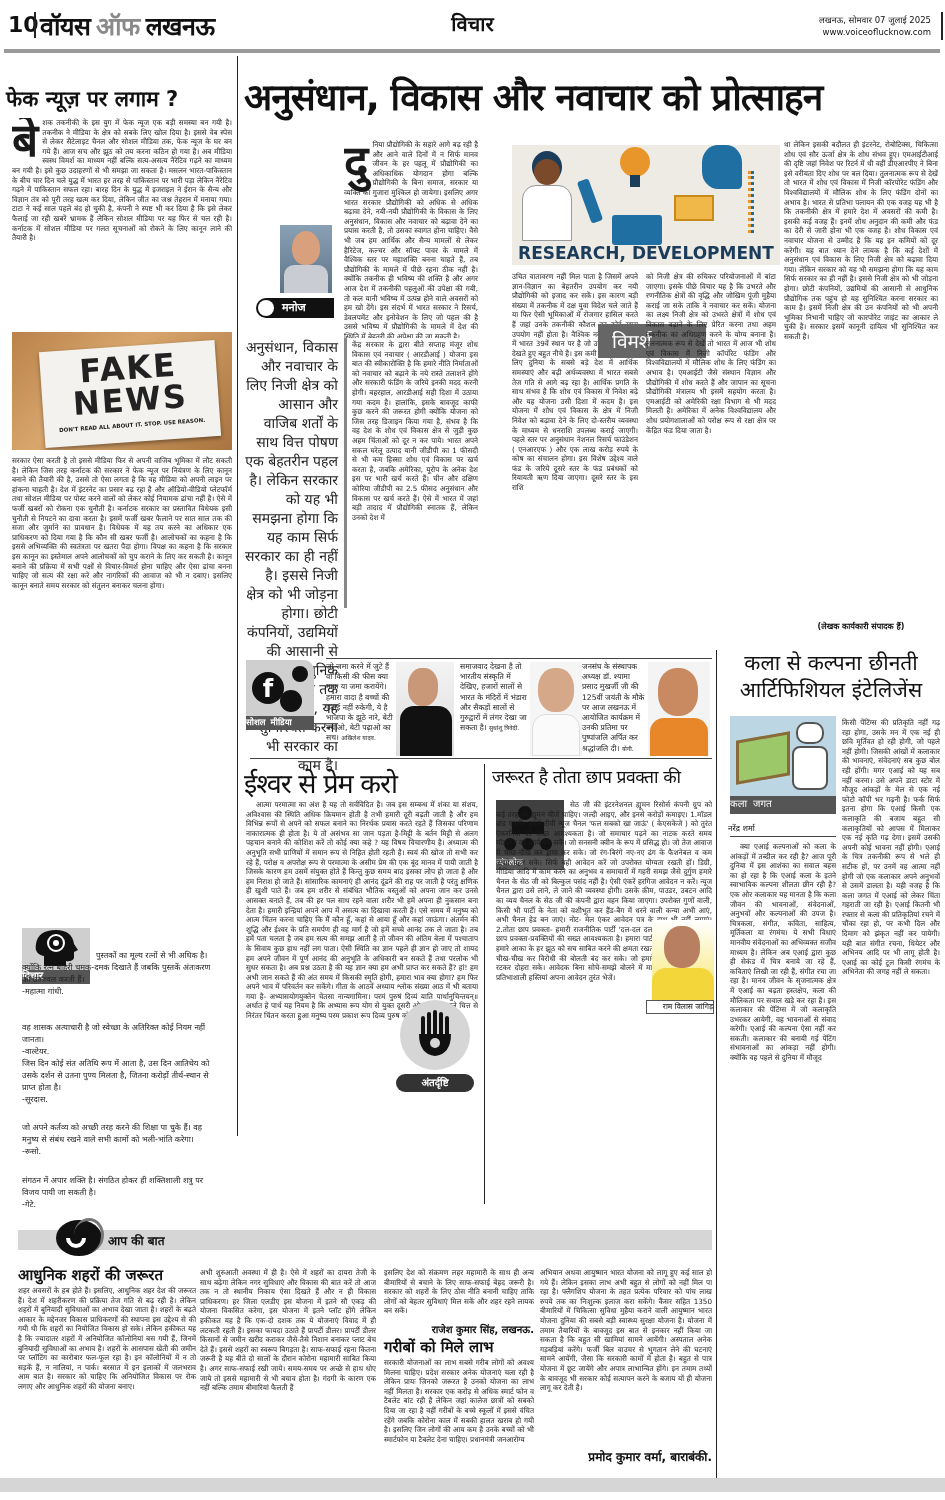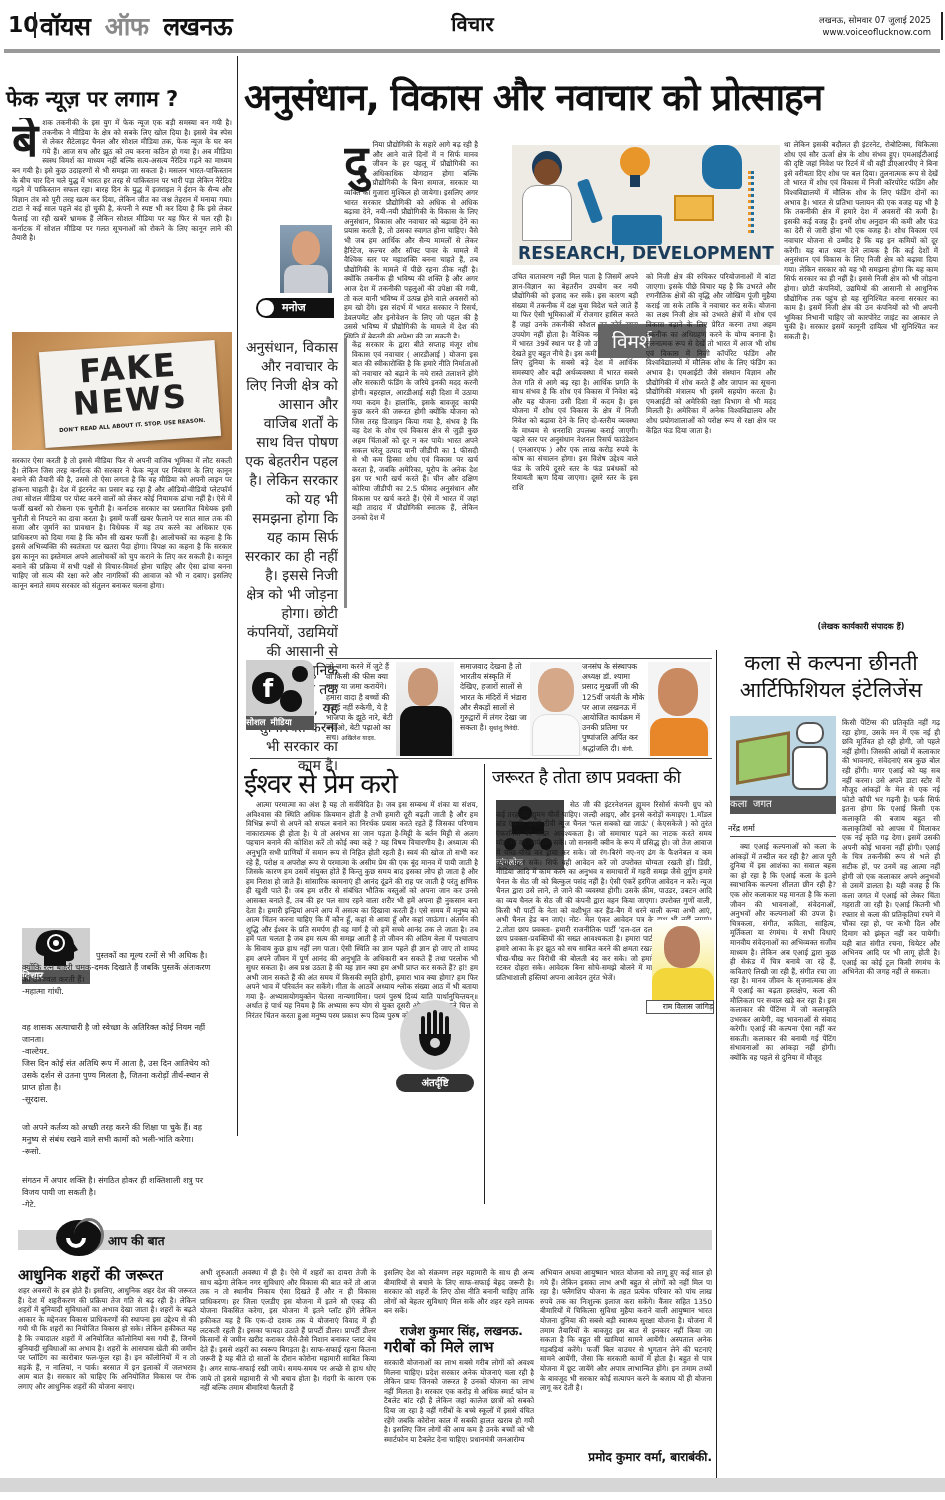--- a/index.html
+++ b/index.html
@@ -3,21 +3,21 @@
 <meta charset="utf-8">
 <style>
   *{box-sizing:border-box;margin:0;padding:0}
   body{width:945px;height:1500px;background:#fff;font-family:"DejaVu Serif",serif;color:#111;overflow:hidden;position:relative}
   .abs{position:absolute}
   .txt{font-family:"DejaVu Sans",sans-serif;font-size:7.2px;line-height:9.6px;text-align:justify;color:#1a1a1a;overflow:hidden}
   
   #masthead{left:0;top:0;width:945px;height:46px}
   .pg-no{left:8px;top:12px;font-size:22px;font-weight:bold;font-family:"DejaVu Sans",sans-serif}
   .pg-bar{left:34px;top:12px;width:2px;height:26px;background:#222}
-  .paper-name{left:40px;top:8px;font-size:25px;font-weight:bold;font-family:Liberation Mono, monospace;letter-spacing:-.5px}
+  .paper-name{left:40px;top:8px;font-size:25px;font-weight:bold;font-family:Liberation Serif, serif;letter-spacing:-.5px}
   .paper-name .gray{color:#8a8a8a}
   .section{left:0;width:945px;top:10px;text-align:center;font-size:20px;font-weight:bold;font-family:"DejaVu Sans",sans-serif}
   .dateline{right:14px;top:14px;text-align:right;font-size:8.5px;line-height:12px;font-family:"DejaVu Sans",sans-serif}
   .rbar{right:2px;top:12px;width:2px;height:28px;background:#222}
   .rule{left:4px;top:49px;width:936px;height:4px;background:#9a9a9a}
   .vrule{background:#222;width:1px}
   .hrule{background:#444;height:1px}
   .dropcap{font-size:46px;line-height:44px;font-weight:bold;float:left;margin-right:4px;font-family:"DejaVu Sans",sans-serif}
   .gray-tag{background:#555;color:#fff;text-align:left;font-family:Liberation Mono, monospace;font-weight:bold}
   .pull{font-family:"DejaVu Sans",sans-serif;font-size:14px;line-height:19px;text-align:right;color:#222}
@@ -214,20 +214,20 @@
 <div class="abs" style="left:56px;top:1220px;width:46px;height:36px;border-radius:50%;background:#111">
   <div class="abs" style="left:10px;top:8px;width:20px;height:20px;border-radius:50%;border:4px solid #fff;border-left-color:transparent;border-top-color:transparent;transform:rotate(45deg)"></div>
 </div>
 <div class="abs" style="left:74px;top:1218px;width:30px;height:34px;border-radius:50%;border:3px solid #777;border-left:none;border-bottom:none"></div>
 <div class="abs" style="left:108px;top:1232px;font-family:'DejaVu Sans',sans-serif;font-size:12px;font-weight:bold">आप की बात</div>
 
 <div class="abs" style="left:18px;top:1264px;width:180px;font-family:'DejaVu Sans',sans-serif;font-size:15px;font-weight:bold;white-space:nowrap">आधुनिक शहरों की जरूरत</div>
 <div class="abs txt" style="left:18px;top:1286px;width:178px;height:206px">शहर अवसरों के हब होते हैं। इसलिए, आधुनिक शहर देश की जरूरत हैं। देश में शहरीकरण की प्रक्रिया तेज गति से बढ़ रही है। लेकिन शहरों में बुनियादी सुविधाओं का अभाव देखा जाता है। शहरों के बढ़ते आकार के मद्देनजर विकास प्राधिकरणों की स्थापना इस उद्देश्य से की गयी थी कि शहरों का नियोजित विकास हो सके। लेकिन हकीकत यह है कि ज्यादातर शहरों में अनियोजित कॉलोनियां बस गयी हैं, जिनमें बुनियादी सुविधाओं का अभाव है। शहरों के आसपास खेती की जमीन पर प्लॉटिंग का कारोबार फल-फूल रहा है। इन कॉलोनियों में न तो सड़कें हैं, न नालियां, न पार्क। बरसात में इन इलाकों में जलभराव आम बात है। सरकार को चाहिए कि अनियोजित विकास पर रोक लगाए और आधुनिक शहरों की योजना बनाए।</div>
 <div class="abs txt" style="left:200px;top:1268px;width:176px;height:224px">अभी शुरुआती अवस्था में ही है। ऐसे में शहरों का दायरा तेजी के साथ बढ़ेगा लेकिन नगर सुविधाएं और विकास की बात करें तो आज तक न तो स्थानीय निकाय ऐसा दिखते हैं और न ही विकास प्राधिकरण। हर जिला एलडीए इस योजना में इतने सौ एकड़ की योजना विकसित करेगा, इस योजना में इतने प्लॉट होंगे लेकिन हकीकत यह है कि एक-दो दशक तक ये योजनाएं विवाद में ही लटकती रहती हैं। इसका फायदा उठाते हैं प्रापर्टी डीलर। प्रापर्टी डीलर किसानों से जमीन खरीद कराकर जैसे-तैसे निशान बनाकर प्लाट बेच देते हैं। इससे शहरों का स्वरूप बिगड़ता है। साफ-सफाई रहना कितना जरूरी है यह बीते दो सालों के दौरान कोरोना महामारी साबित किया है। अगर साफ-सफाई रखी जाये। समय-समय पर अच्छे से हाथ धोए जाये तो इससे महामारी से भी बचाव होता है। गंदगी के कारण एक नहीं बल्कि तमाम बीमारियां फैलती हैं</div>
 <div class="abs txt" style="left:384px;top:1268px;width:150px;height:62px">इसलिए देश को संक्रमण लहर महामारी के साथ ही अन्य बीमारियों से बचाने के लिए साफ-सफाई बेहद जरूरी है। सरकार को शहरों के लिए ठोस नीति बनानी चाहिए ताकि लोगों को बेहतर सुविधाएं मिल सकें और शहर रहने लायक बन सकें।</div>
-<div class="abs" style="left:400px;top:1322px;width:150px;text-align:left;font-family:'DejaVu Sans',sans-serif;font-size:12px;font-weight:bold">राजेश कुमार सिंह, लखनऊ.</div>
+<div class="abs" style="left:384px;top:1322px;width:150px;text-align:right;font-family:'DejaVu Sans',sans-serif;font-size:10px;font-weight:bold">राजेश कुमार सिंह, लखनऊ.</div>
 
 <div class="abs" style="left:384px;top:1336px;width:150px;font-family:'DejaVu Sans',sans-serif;font-size:15px;font-weight:bold">गरीबों को मिले लाभ</div>
 <div class="abs txt" style="left:384px;top:1358px;width:150px;height:134px">सरकारी योजनाओं का लाभ सबसे गरीब लोगों को अवश्य मिलना चाहिए। प्रदेश सरकार अनेक योजनाएं चला रही है लेकिन प्रायः जिनको जरूरत है उनको योजना का लाभ नहीं मिलता है। सरकार एक करोड़ से अधिक स्मार्ट फोन व टैबलेट बांट रही है लेकिन जहां कालेज छात्रों को सबको दिया जा रहा है वहीं गरीबों के बच्चे स्कूलों में इससे वंचित रहेंगे जबकि कोरोना काल में सबकी हालत खराब हो गयी है। इसलिए जिन लोगों की आय कम है उनके बच्चों को भी स्मार्टफोन या टैबलेट देना चाहिए। प्रधानमंत्री जनआरोग्य</div>
 <div class="abs txt" style="left:540px;top:1268px;width:172px;height:176px">अभियान अथवा आयुष्मान भारत योजना को लागू हुए कई साल हो गये हैं। लेकिन इसका लाभ अभी बहुत से लोगों को नहीं मिल पा रहा है। फ्लैगशिप योजना के तहत प्रत्येक परिवार को पांच लाख रुपये तक का निःशुल्क इलाज करा सकेंगे। कैंसर सहित 1350 बीमारियों में चिकित्सा सुविधा मुहैया कराने वाली आयुष्मान भारत योजना दुनिया की सबसे बड़ी स्वास्थ्य सुरक्षा योजना है। योजना में तमाम तैयारियों के बावजूद इस बात से इनकार नहीं किया जा सकता है कि बहुत सी खामियां सामने आयेंगी। अस्पताल अनेक गड़बड़ियां करेंगे। फर्जी बिल वाउचर से भुगतान लेने की घटनाएं सामने आयेंगी, जैसा कि सरकारी कामों में होता है। बहुत से पात्र योजना में छूट जायेंगे और अपात्र लाभान्वित होंगे। इन तमाम तथ्यों के बावजूद भी सरकार कोई सत्यापन करने के बजाय यों ही योजना लागू कर देती है।</div>
 <div class="abs" style="left:540px;top:1448px;width:172px;text-align:right;font-family:'DejaVu Sans',sans-serif;font-size:12px;font-weight:bold">प्रमोद कुमार वर्मा, बाराबंकी.</div>
 
 <div class="abs" style="left:0;top:1478px;width:945px;height:14px;background:#d6d6d6"></div>
 
 </body></html>

